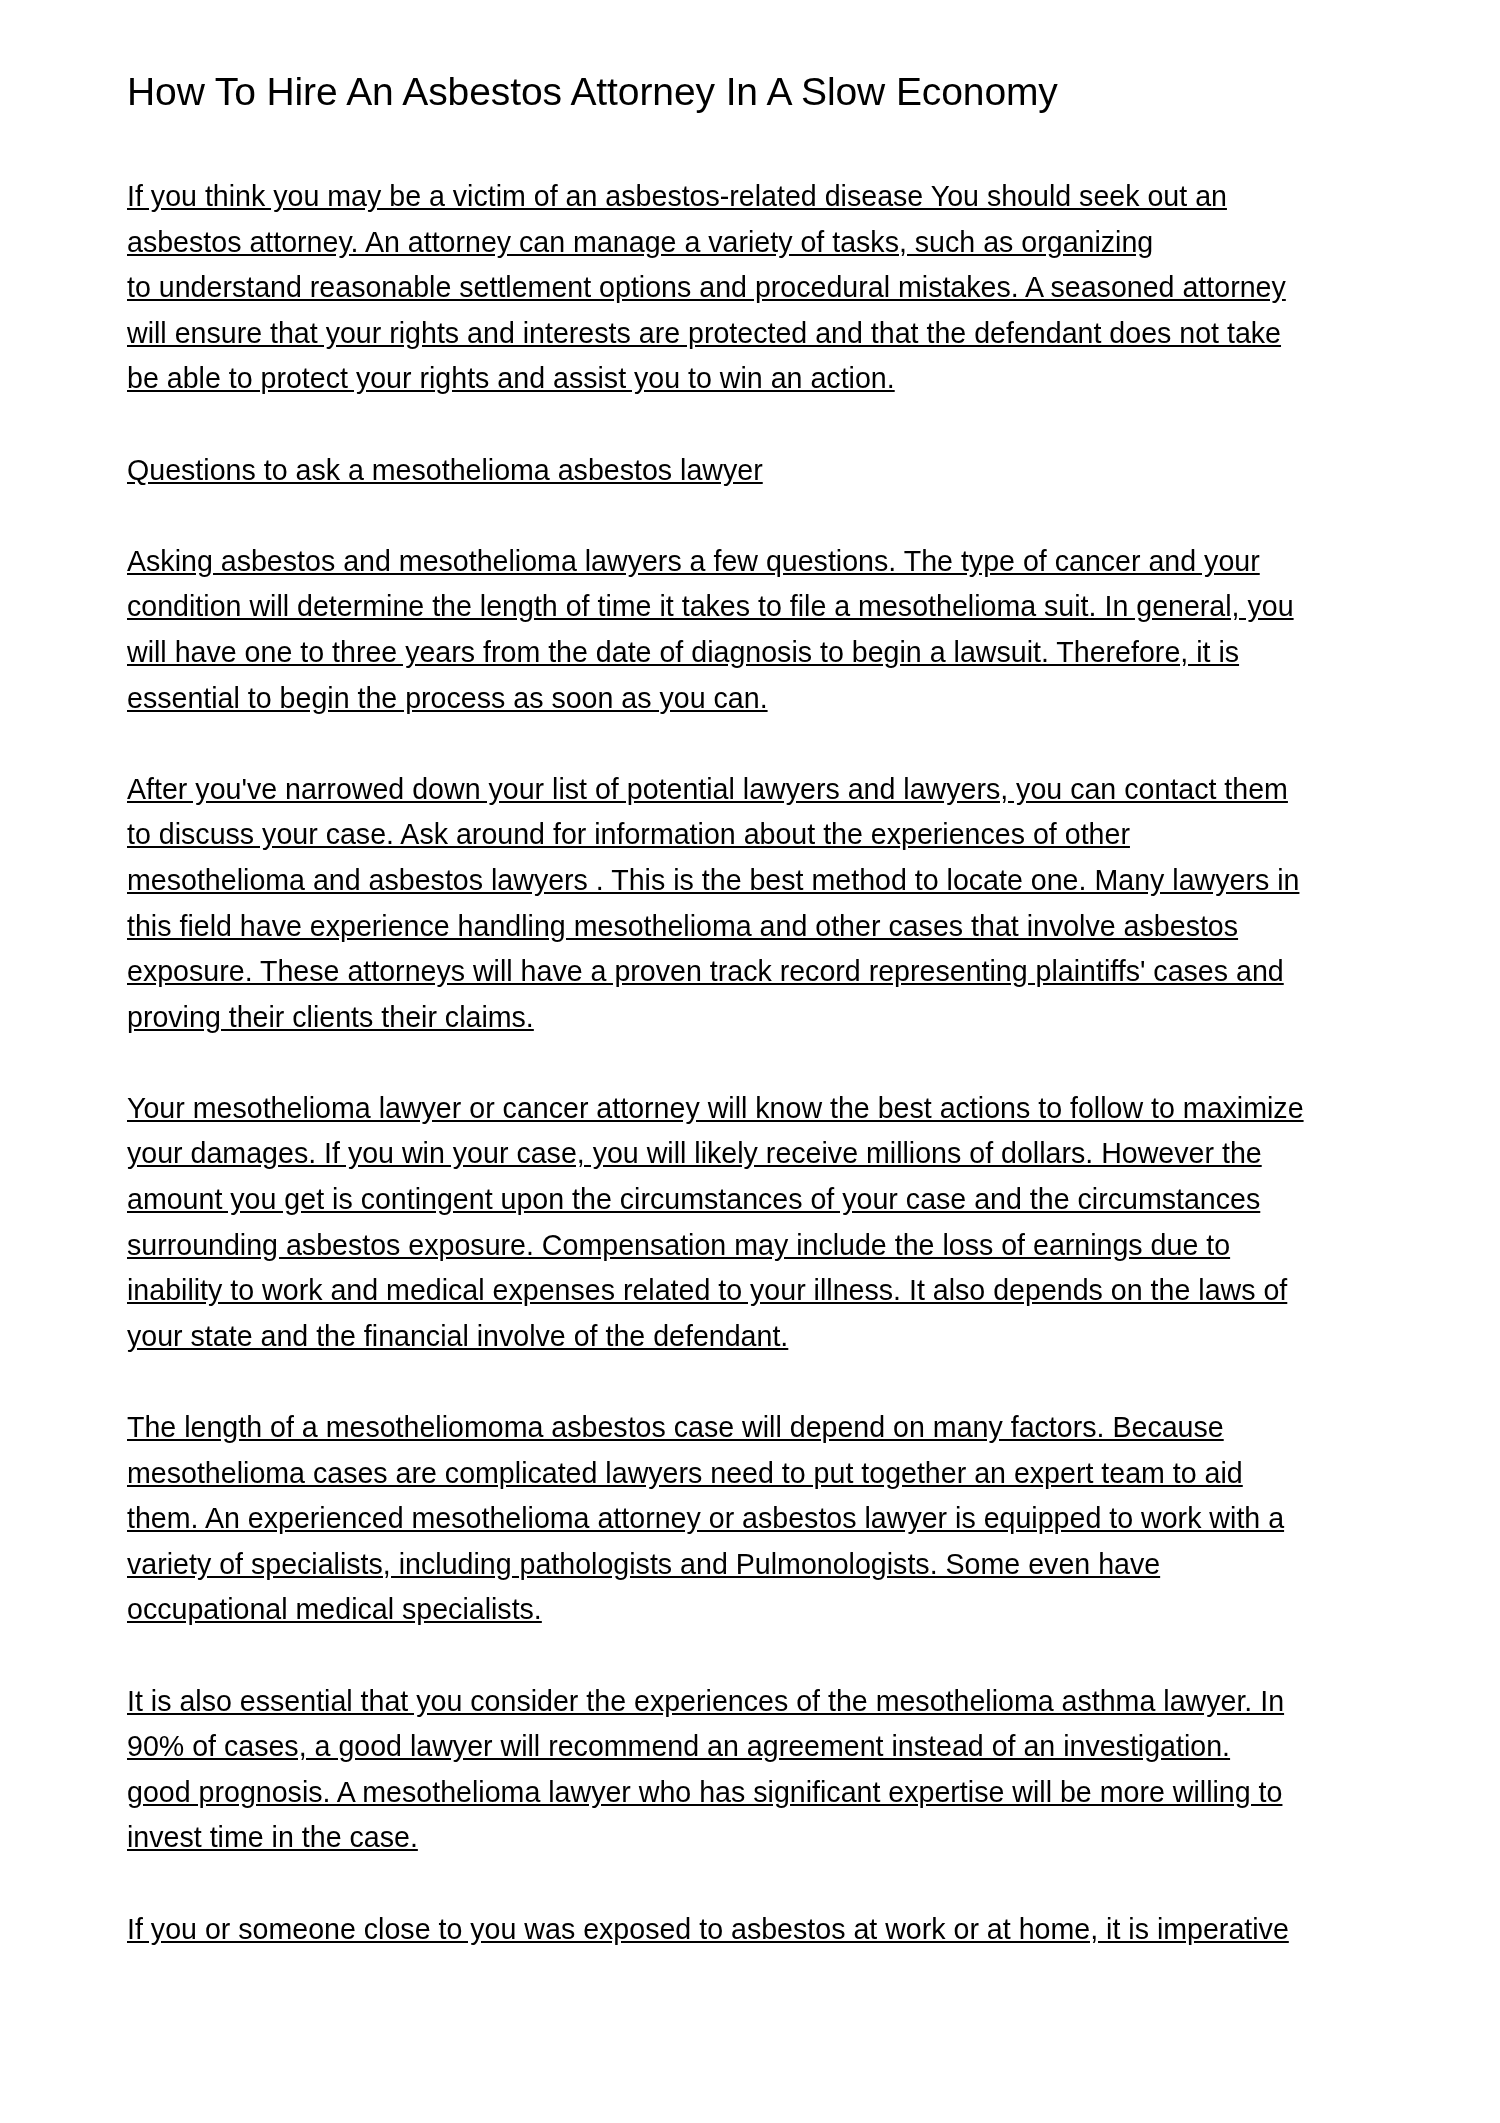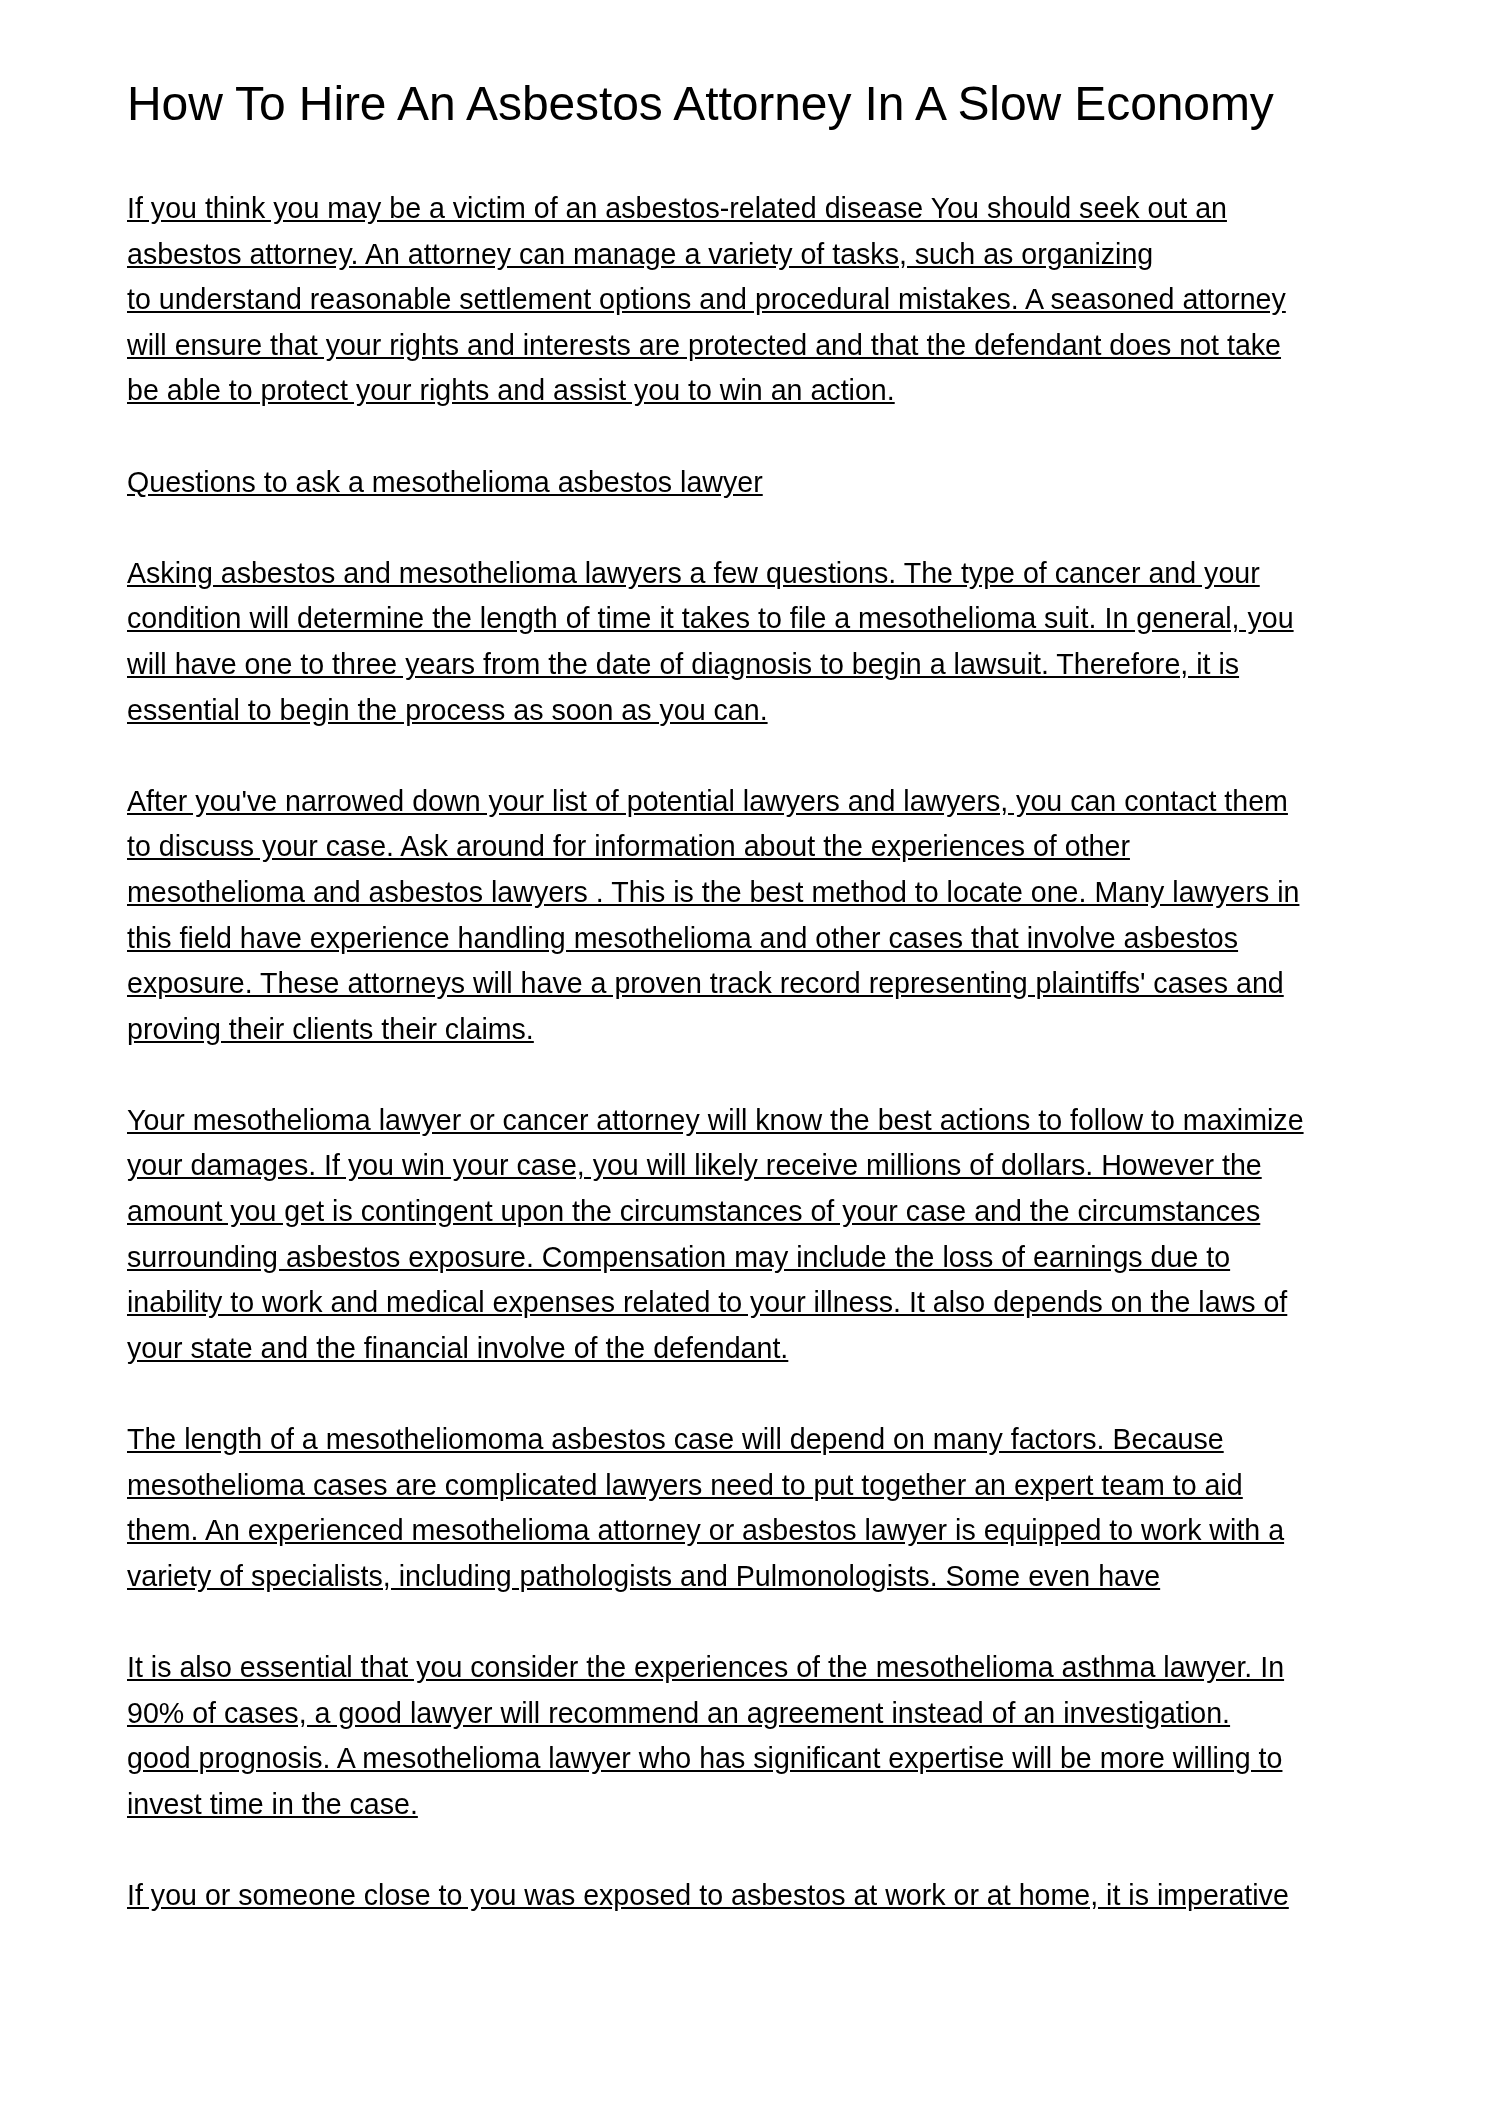--- a/index.html
+++ b/index.html
@@ -15,24 +15,24 @@
       font-family: "Liberation Sans", sans-serif;
       color: #000000;
     }
     .page {
       position: absolute;
       left: 127px;
       top: 62px;
       width: 1300px;
     }
     .doc-title {
-      font-size: 48px;
+      font-size: 39px;
       font-weight: normal;
       line-height: 60px;
-      margin: 12px 0 52px 0;
+      margin: 0 0 52px 0;
       white-space: nowrap;
       letter-spacing: -0.1px;
     }
     .para {
       font-size: 28.6px;
       line-height: 45.6px;
       margin: 0 0 45.6px 0;
       white-space: nowrap;
       text-decoration: underline;
     }
@@ -81,20 +81,21 @@
     <span class="line">surrounding asbestos exposure. Compensation may include the loss of earnings due to</span>
     <span class="line">inability to work and medical expenses related to your illness. It also depends on the laws of</span>
     <span class="line">your state and the financial involve of the defendant.</span>
   </p>
 
   <p class="para">
     <span class="line">The length of a mesotheliomoma asbestos case will depend on many factors. Because</span>
     <span class="line">mesothelioma cases are complicated lawyers need to put together an expert team to aid</span>
     <span class="line">them. An experienced mesothelioma attorney or asbestos lawyer is equipped to work with a</span>
     <span class="line">variety of specialists, including pathologists and Pulmonologists. Some even have</span>
+    <span class="line">occupational medical specialists.</span>
   </p>
 
   <p class="para">
     <span class="line">It is also essential that you consider the experiences of the mesothelioma asthma lawyer. In</span>
     <span class="line">90% of cases, a good lawyer will recommend an agreement instead of an investigation.</span>
     <span class="line">good prognosis. A mesothelioma lawyer who has significant expertise will be more willing to</span>
     <span class="line">invest time in the case.</span>
   </p>
 
   <p class="para">

